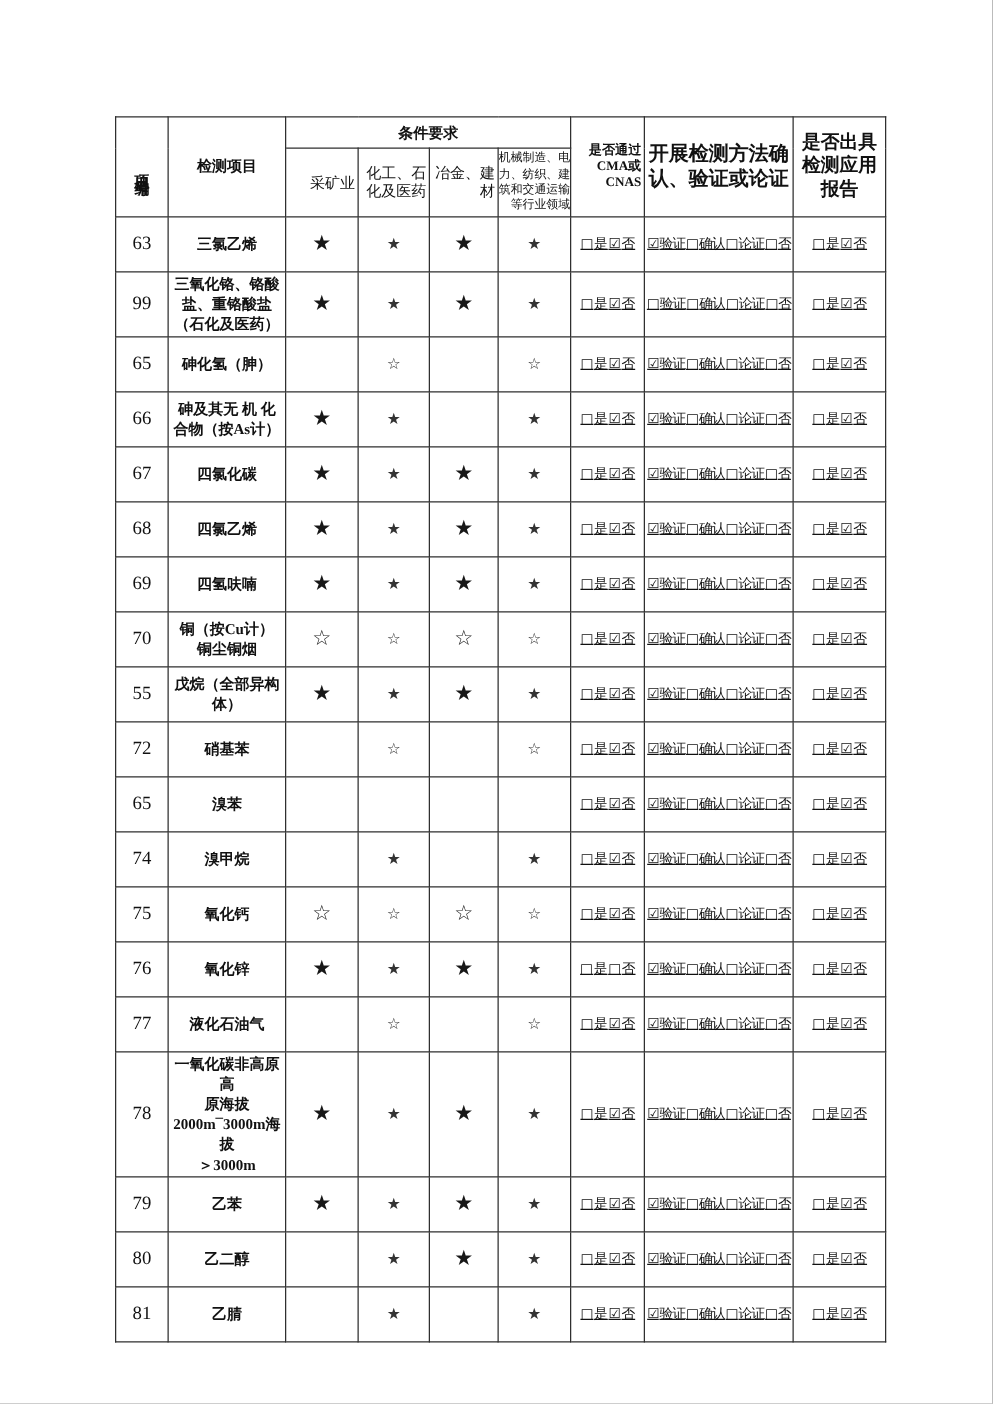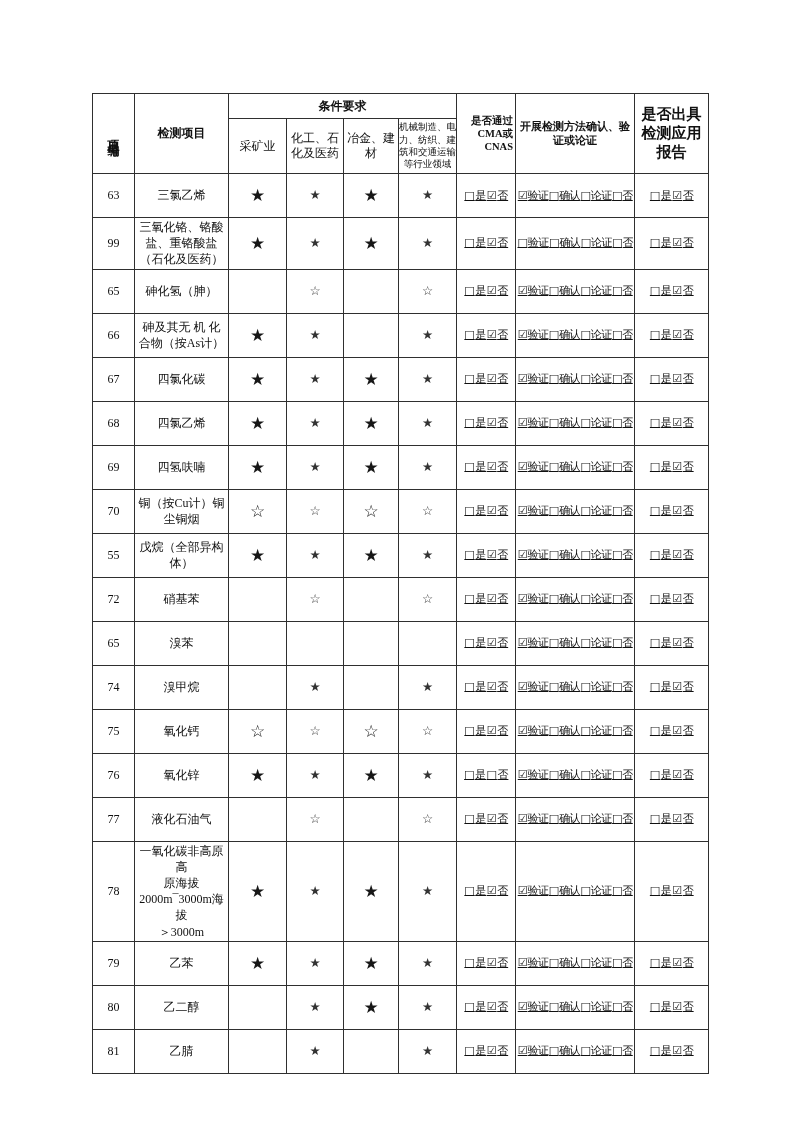--- a/index.html
+++ b/index.html
@@ -20,36 +20,36 @@
   th,td{
     border:1px solid #2f2f2f;
     padding:1px 2px;
     text-align:center;
     vertical-align:middle;
     font-weight:normal;
     overflow:hidden;
   }
   thead th{font-size:12px;line-height:1.25;}
   tr.hr1 th{height:22px;font-weight:bold;}
-  tr.hr2 th{height:52px;}
+  tr.hr2 th{height:52px;text-align:right;}
   th.small-head{font-size:9.5px;padding:1px 0;line-height:1.3;}
   th.cma-head{font-size:10.5px;text-align:right;}
-  th.method-head{font-size:11px;}
+  th.method-head{font-size:16px;}
   th.report-head{font-size:15px;}
   .v-text{
     writing-mode:vertical-lr;
     text-orientation:upright;
     margin:0 auto;
     font-size:12px;
     letter-spacing:2px;
     line-height:1;
   }
   tbody td{height:41px;font-size:12px;line-height:1.35;}
-  td.id-cell{font-size:12px;font-family:"Liberation Serif","DejaVu Serif",serif;margin-left:42px;}
-  td.name-cell{white-space:pre-line;padding:1px 3px;}
+  td.id-cell{font-size:15px;font-family:"Liberation Serif","DejaVu Serif",serif;margin-left:42px;}
+  td.name-cell{white-space:pre-line;padding:1px 3px;font-weight:bold;}
   td.star-a{font-size:17px;color:#171717;font-family:"DejaVu Sans",sans-serif;padding:0;}
   td.star-b{font-size:12.5px;color:#333;font-family:"DejaVu Sans",sans-serif;padding:0;}
   td.check-cell{font-size:11px;white-space:nowrap;padding:1px 0;text-decoration:underline;}
   td.method-cell{letter-spacing:-0.6px;}
   .cb{
     font-family:"DejaVu Sans",sans-serif;
     font-size:11px;
     padding:0 0.5px;
   }
   .cb-label{font-size:11px;}

